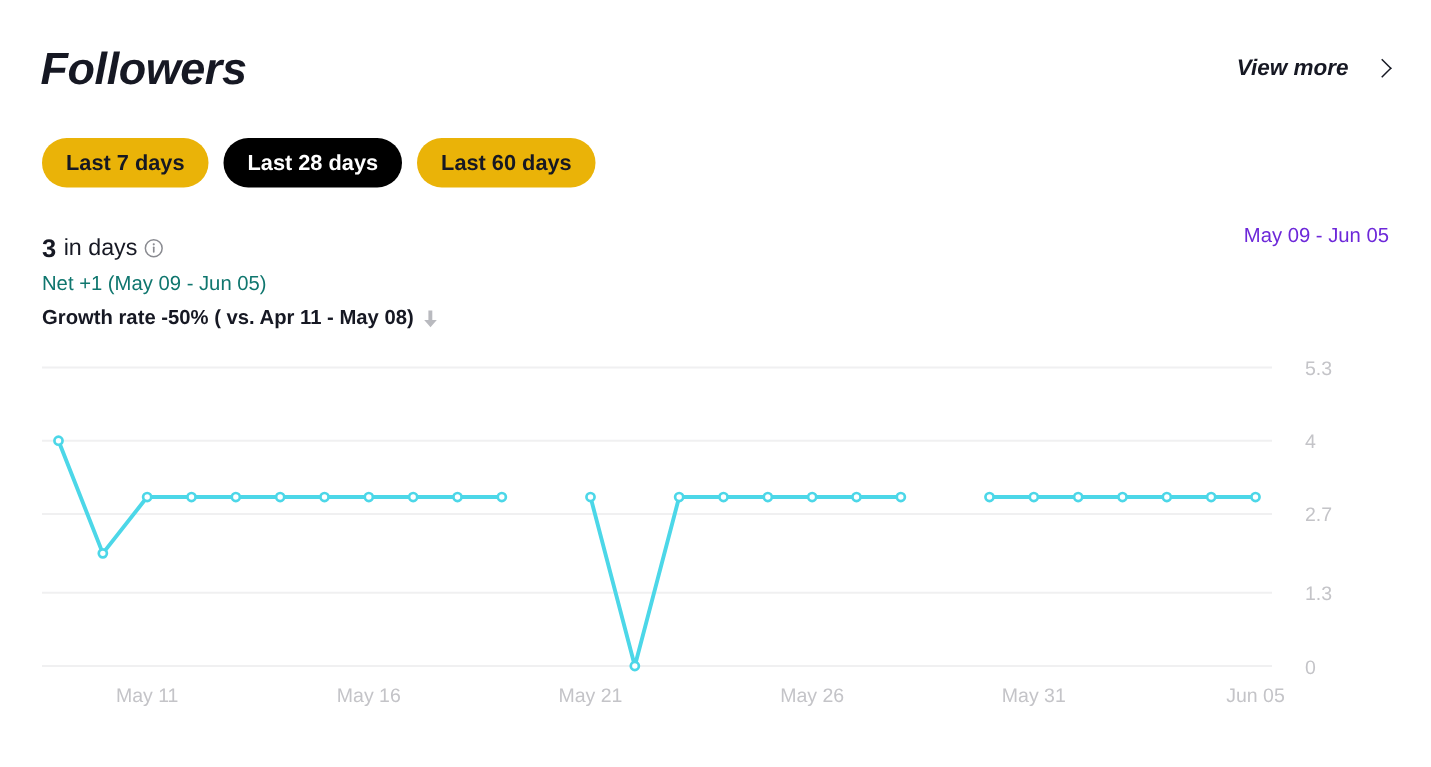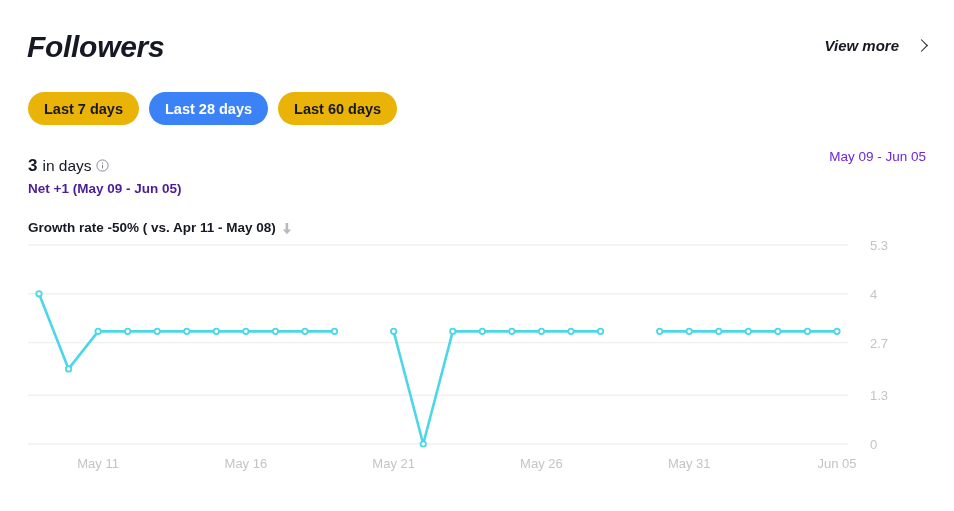--- a/index.html
+++ b/index.html
@@ -80,21 +80,21 @@
     font-size: 14.5px;
     font-weight: bold;
     display: flex;
     align-items: center;
     justify-content: center;
     cursor: pointer;
     user-select: none;
     white-space: nowrap;
   }
   .pill.active {
-    background: #3b82f6;
+    background: #000000;
     color: #ffffff;
   }
   .pill.custom {
     gap: 10px;
     padding: 0 13px 0 16px;
   }
   .chev-down {
     display: inline-block;
     width: 8px;
     height: 8px;
@@ -125,26 +125,25 @@
   }
   .info-icon {
     display: inline-flex;
     align-items: center;
     margin-left: 4px;
     cursor: pointer;
   }
   .net-line {
     margin-top: 4px;
     font-size: 13.5px;
-    color: #4c1d95;
+    color: #0f766e;
     line-height: 18px;
-    font-weight: bold;
   }
   .growth-line {
-    margin-top: 21px;
+    margin-top: 5px;
     display: flex;
     font-size: 13.5px;
     font-weight: bold;
     color: #161823;
     line-height: 18px;
   }
   .down-arrow {
     margin-left: 6px;
     display: inline-flex;
     align-items: center;

